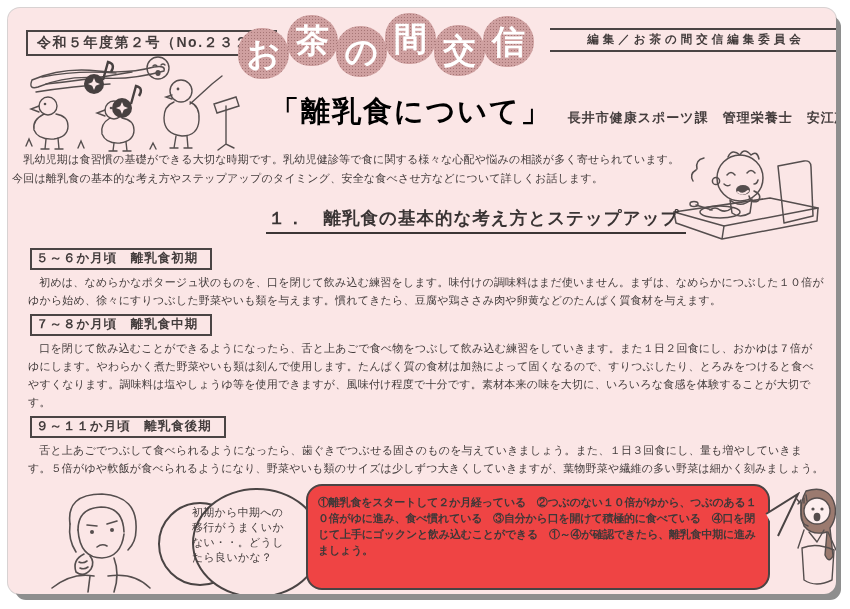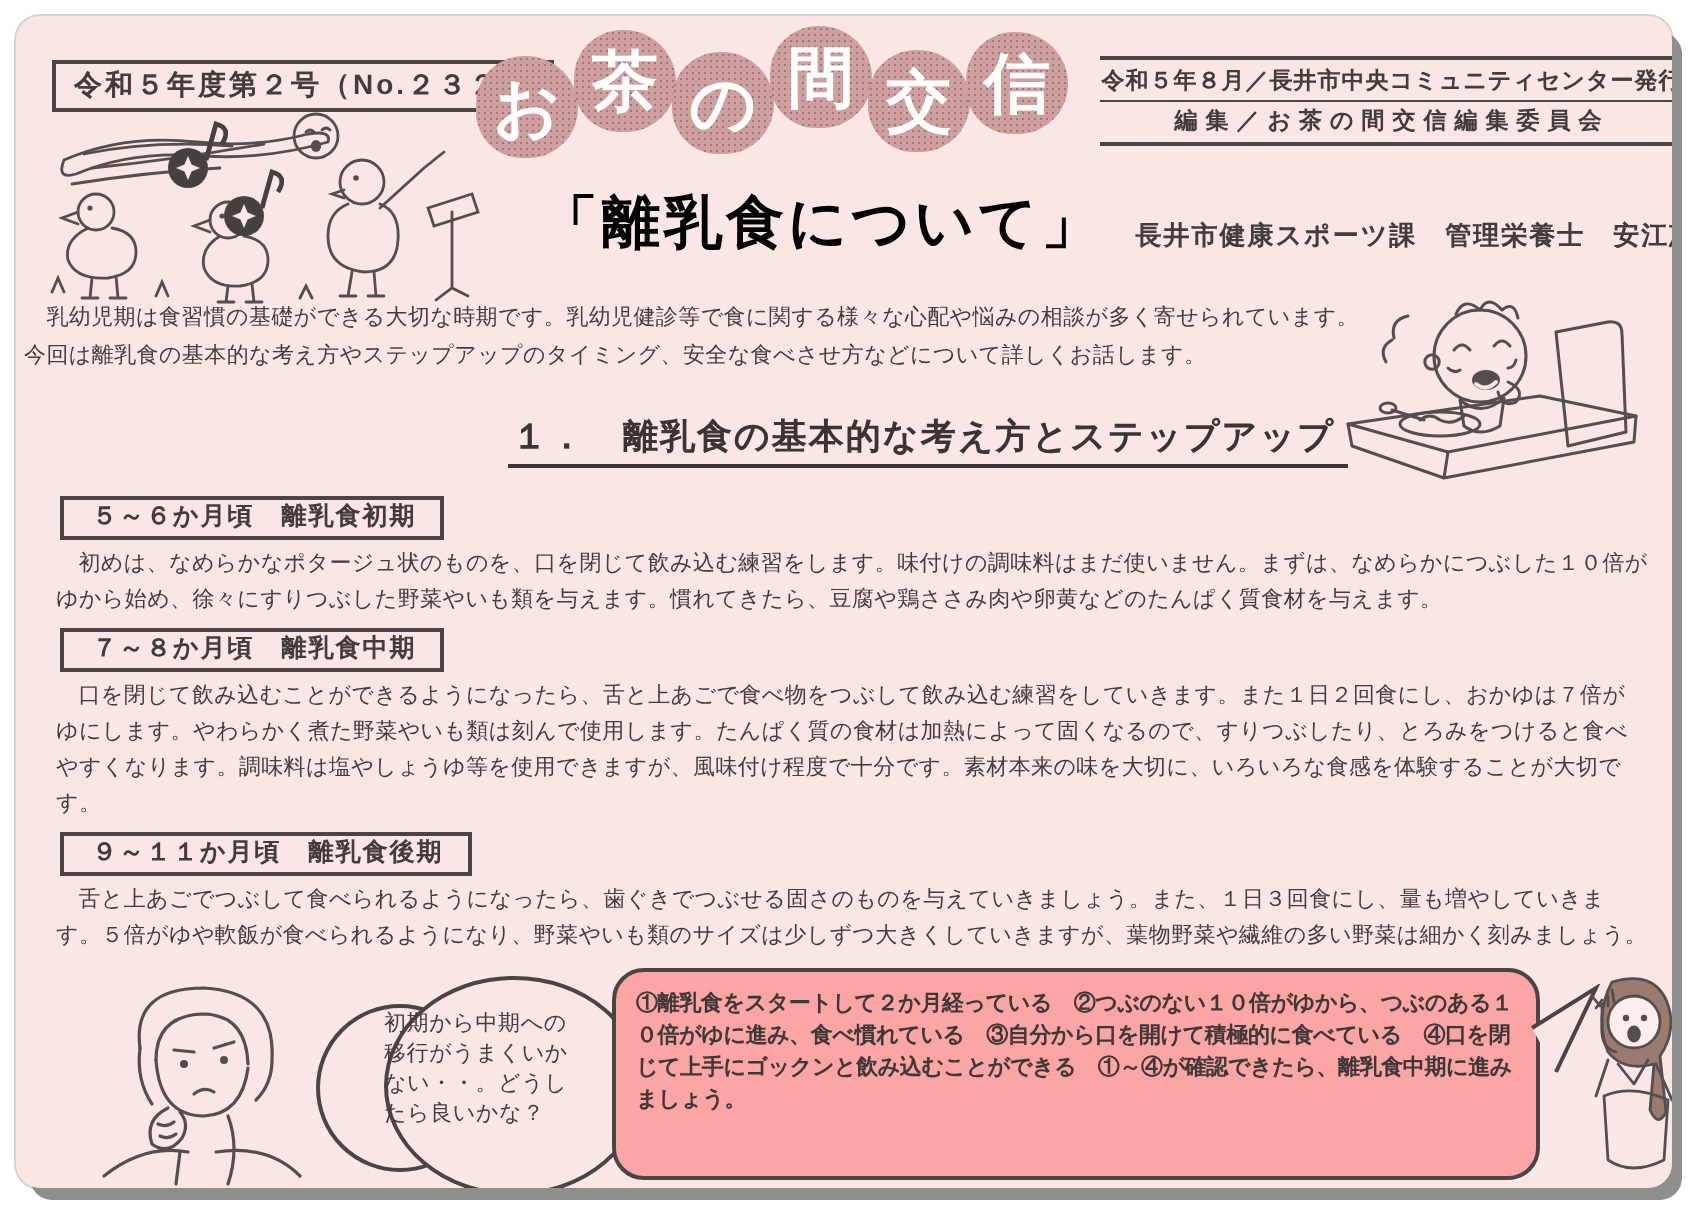--- a/index.html
+++ b/index.html
@@ -23,36 +23,36 @@
     margin-left:-2px;flex:0 0 auto;}
   .publisher{left:542px;top:20px;width:292px;border-top:2px solid #4a4444;border-bottom:2px solid #4a4444;
     font-size:11.5px;font-weight:700;text-align:center;}
   .publisher .pl1{padding:3px 0 2px;border-bottom:1.5px solid #4a4444;letter-spacing:0.5px;}
   .publisher .pl2{padding:2px 0 3px;letter-spacing:4px;}
   .title-row{left:262px;top:84px;display:flex;align-items:flex-end;white-space:nowrap;}
   .title-main{font-size:29px;font-weight:800;letter-spacing:2px;color:#000000;}
   .title-byline{font-size:13px;font-weight:700;margin-left:16px;padding-bottom:5px;letter-spacing:1px;}
   
   .intro{left:4px;top:142px;width:676px;font-size:11px;line-height:19px;letter-spacing:0.2px;}
-  .sec-heading{left:246px;top:198px;font-size:17.5px;font-weight:700;letter-spacing:1px;
+  .sec-heading{left:258px;top:198px;font-size:17.5px;font-weight:700;letter-spacing:1px;
     border-bottom:2px solid #3c3636;padding:0 6px 2px 2px;color:#3a3434;text-align:center;}
   .main-flow{left:20px;top:238px;width:796px;font-size:11px;line-height:18px;letter-spacing:0.2px;}
   .main-flow p{margin:0 0 3px 0;}
-  .stage-label{display:inline-block;border:2px solid #4a4444;padding:0 12px 1px 14px;
+  .stage-label{display:inline-block;border:2px solid #4a4444;padding:0 12px 1px 4px;
     font-size:12.5px;font-weight:700;letter-spacing:1px;line-height:17px;margin:2px 0 3px 2px;}
   
   .cloud{left:150px;top:480px;width:162px;height:108px;}
   .cloud-small{position:absolute;left:0;top:14px;width:80px;height:80px;border:2px solid #4a4444;
     border-radius:50%;background:#fbe6e6;}
   .cloud-big{position:absolute;left:34px;top:0;width:126px;height:106px;border:2px solid #4a4444;
     border-radius:50%;background:#fbe6e6;}
   .cloud-text{position:absolute;left:34px;top:17px;width:98px;font-size:11px;line-height:15px;
     letter-spacing:0.3px;}
   .answer{left:298px;top:476px;width:464px;height:106px;border:2px solid #4a4444;border-radius:16px;
-    background:#fca5a5;padding:8px 10px;box-sizing:border-box;font-size:11px;line-height:16px;
+    background:#ef4444;padding:8px 10px;box-sizing:border-box;font-size:11px;line-height:16px;
     letter-spacing:-0.2px;font-weight:600;color:#3f3838;}
   .answer p{margin:0;}
   .answer .gap{height:7px;}
   .answer-tail{position:absolute;left:756px;top:484px;width:36px;height:46px;}
   svg{display:block;}
 </style>
 </head>
 <body>
 
 <div class="scan">
@@ -65,21 +65,20 @@
     <div class="abs logo">
       <div class="logo-circle" style="transform:translateY(16px)">お</div>
       <div class="logo-circle" style="transform:translateY(3px)">茶</div>
       <div class="logo-circle" style="transform:translateY(14px)">の</div>
       <div class="logo-circle" style="transform:translateY(1px)">間</div>
       <div class="logo-circle" style="transform:translateY(13px)">交</div>
       <div class="logo-circle" style="transform:translateY(4px)">信</div>
     </div>
 
     <div class="abs publisher">
-      <div class="pl1">令和５年８月／長井市中央コミュニティセンター発行</div>
       <div class="pl2">編集／お茶の間交信編集委員会</div>
     </div>
 
     <svg class="abs" style="left:6px;top:46px" width="228" height="98" viewBox="0 0 228 98">
       <g fill="none" stroke="#554e4e" stroke-width="1.4" stroke-linecap="round">
         <path d="M18,26 Q48,13 84,17 Q114,20 140,13 Q152,11 150,17 Q118,26 88,24 Q52,21 24,33 Q14,36 18,26"></path>
         <path d="M28,23 Q62,16 102,19"></path>
         <path d="M32,30 Q72,26 118,18"></path>
         <path d="M22,38 Q60,32 96,30"></path>
 

